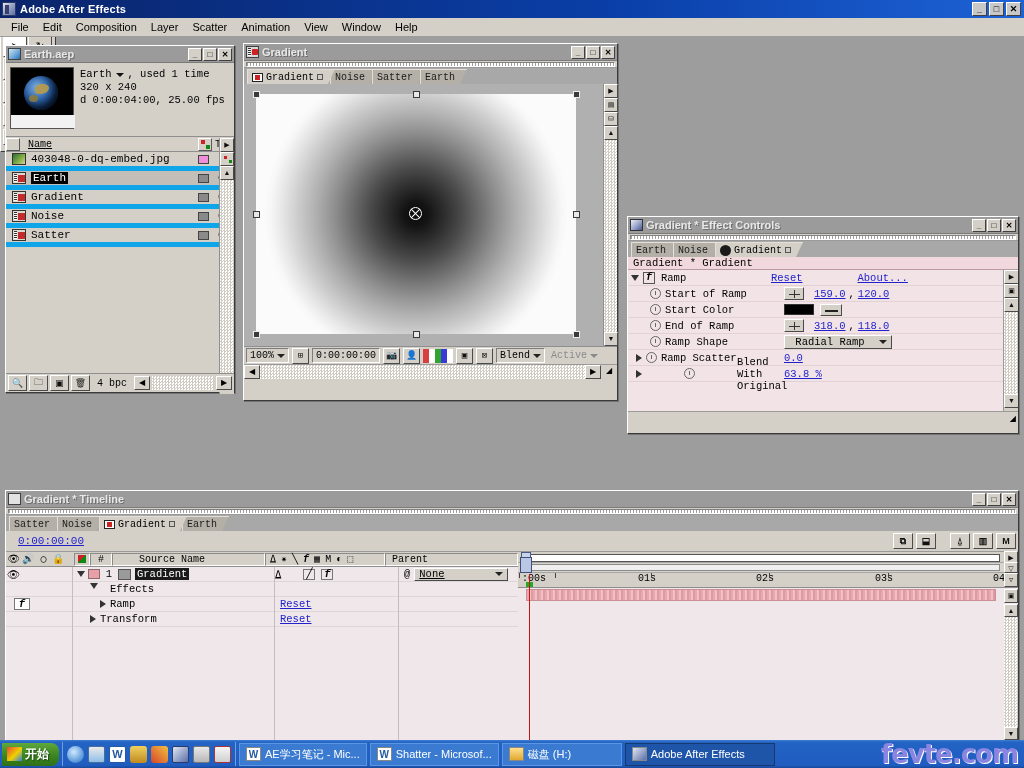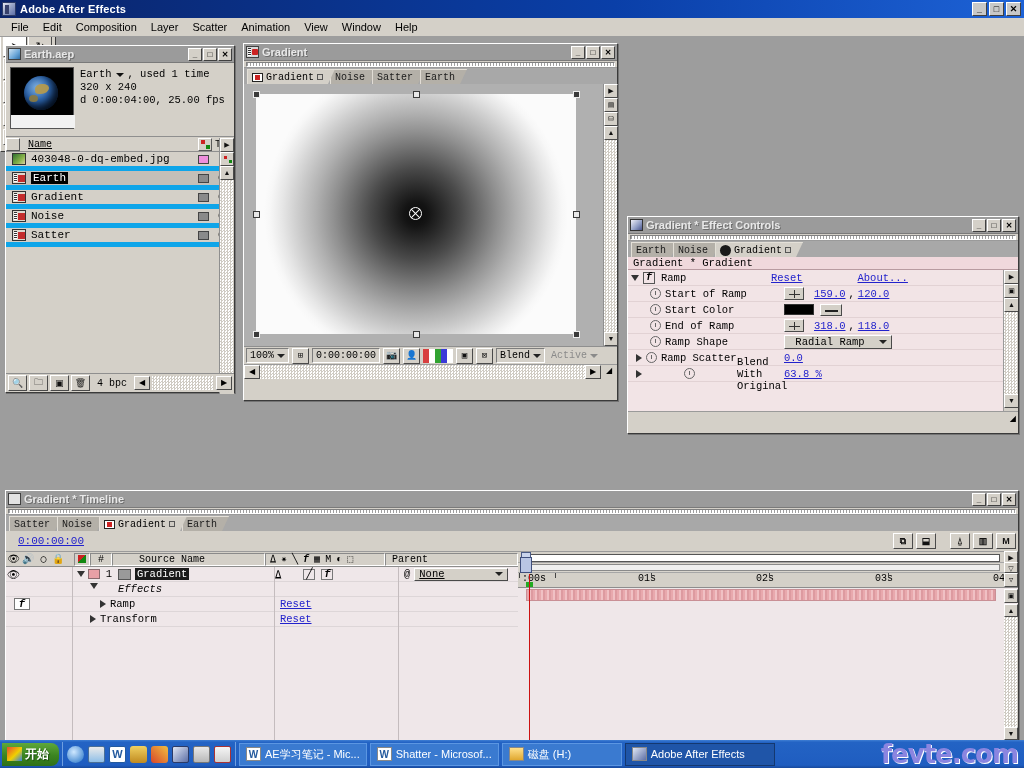--- a/index.html
+++ b/index.html
@@ -709,21 +709,21 @@
             <span>@</span>
             <span class="dropsel" style="width:94px;justify-content:space-between;height:13px;">
               <span style="text-decoration:underline;">None</span>
               <span class="caret"></span>
             </span>
           </span>
         </div>
 
         <div class="trow">
           <span style="width:72px;"></span>
-          <span style="padding-left:12px;display:flex;gap:20px;font-style:italic;">
+          <span style="padding-left:12px;display:flex;gap:12px;">
             <span class="tri open"></span>
             <span>Effects</span>
           </span>
         </div>
 
         <div class="trow">
           <span style="width:8px;"></span>
           <span style="width:16px;height:12px;border:1px solid #777;background:#fff;text-align:center;line-height:10px;font-style:italic;font-weight:bold;">f</span>
           <span style="width:48px;"></span>
           <span style="padding-left:22px;display:flex;align-items:center;gap:4px;">

